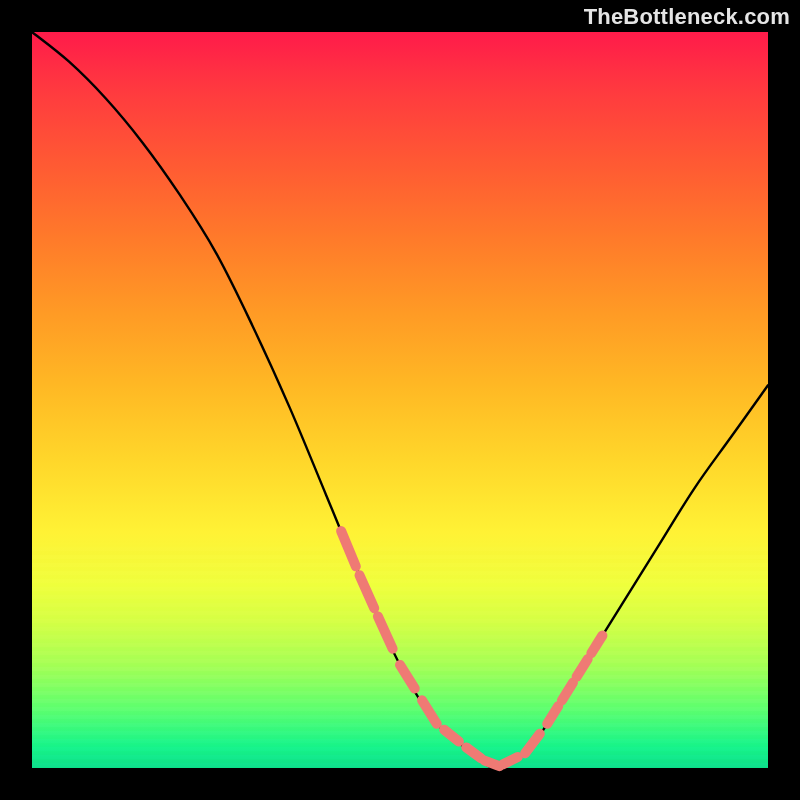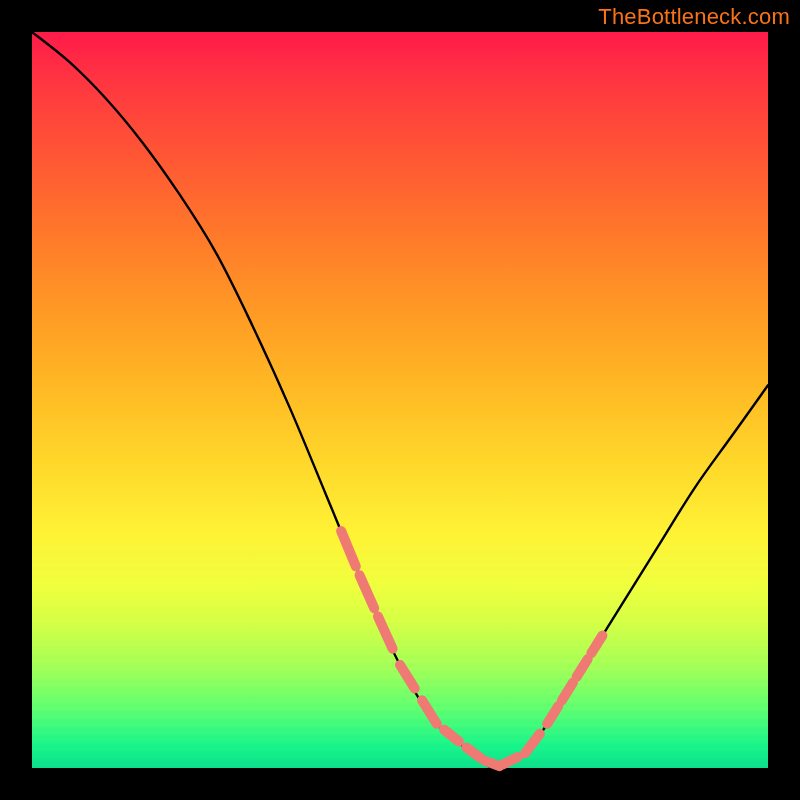--- a/index.html
+++ b/index.html
@@ -62,24 +62,24 @@
     left: 32px;
     top: 32px;
     width: 736px;
     height: 736px;
     overflow: visible;
   }
   .watermark {
     position: absolute;
     top: 4px;
     right: 10px;
-    color: #f97316;
+    color: #e5e5e5;
     font-family: Arial, Helvetica, sans-serif;
     font-size: 22px;
-    font-weight: 400;
+    font-weight: 700;
     letter-spacing: 0.2px;
     user-select: none;
   }
 </style>
 </head>
 <body>
 
 <div class="frame">
   <div class="plot-area">
     <div class="banding"></div>

